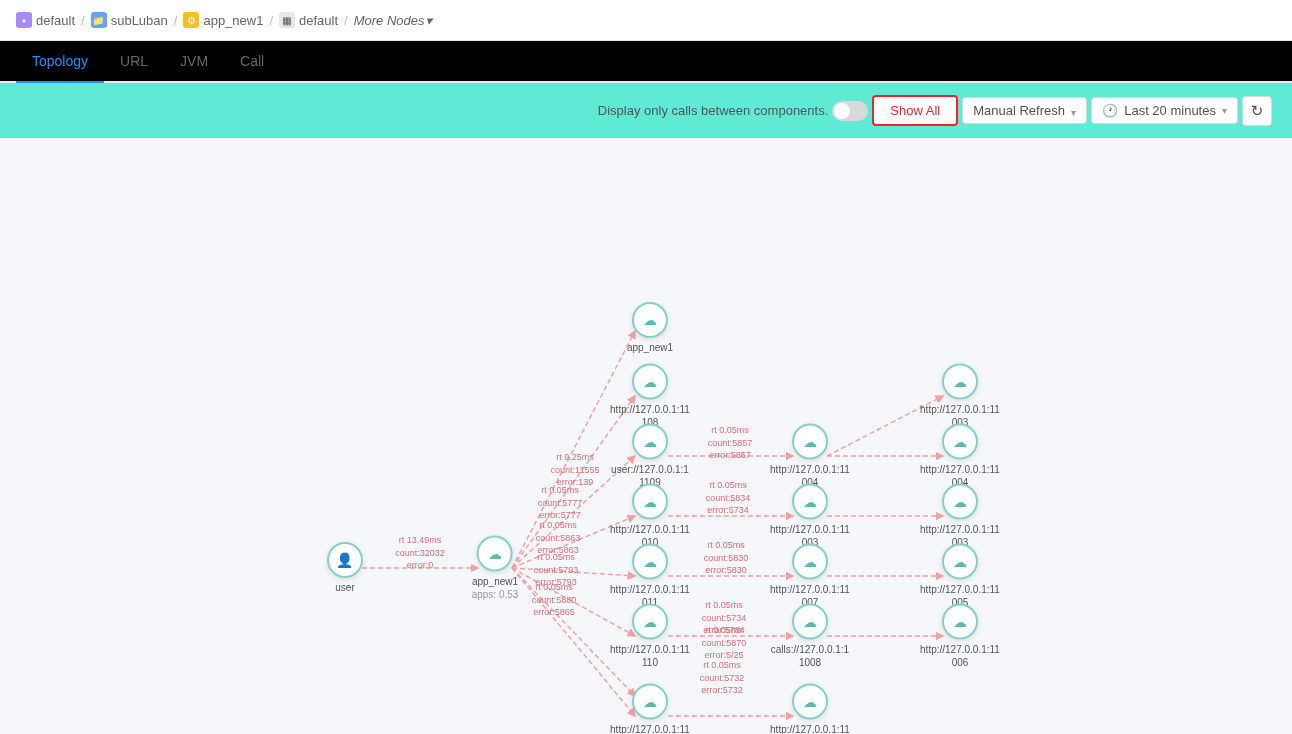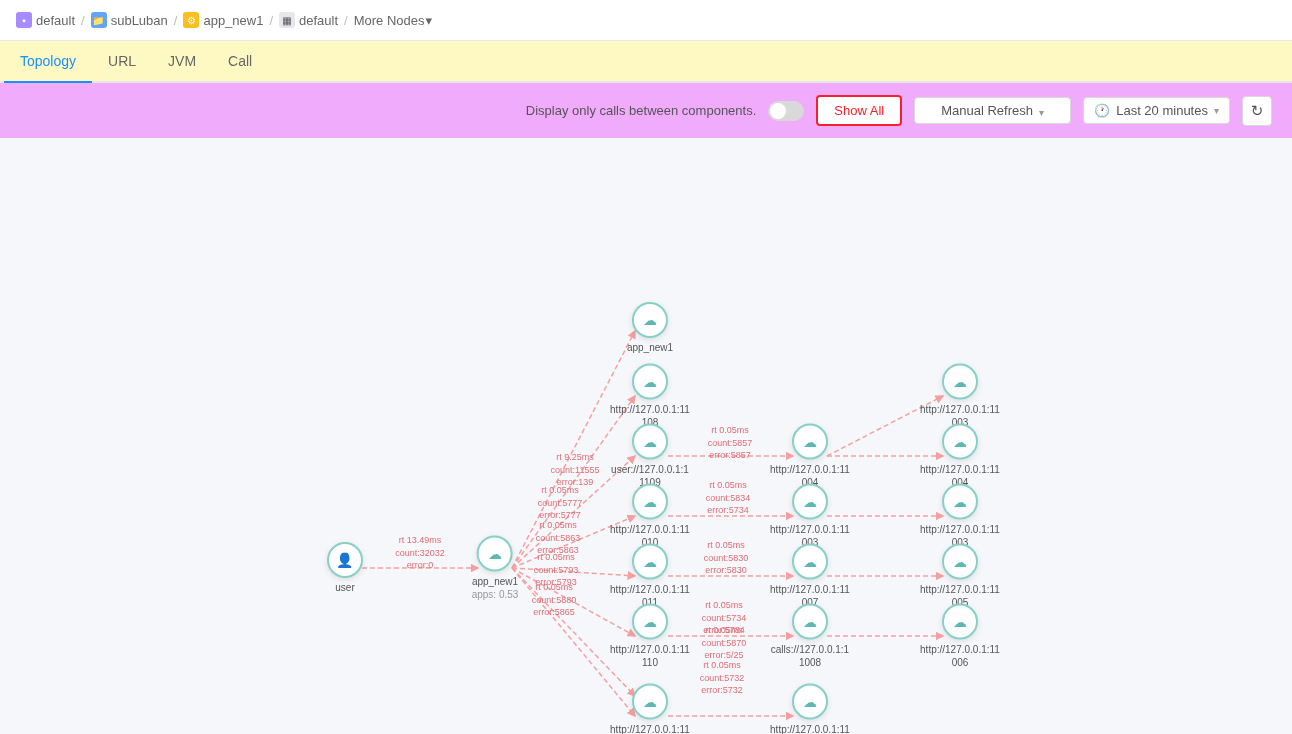--- a/index.html
+++ b/index.html
@@ -11,57 +11,57 @@
       background: #fff; border-bottom: 1px solid #e8e8e8;
       font-size: 13px; color: #666;
     }
     .breadcrumb-item { display: flex; align-items: center; gap: 4px; cursor: pointer; }
     .breadcrumb-sep { margin: 0 6px; color: #bbb; }
     .breadcrumb-icon { width: 16px; height: 16px; border-radius: 3px; display: inline-flex; align-items: center; justify-content: center; font-size: 10px; }
     .icon-default { background: #a78bfa; color: #fff; }
     .icon-folder { background: #60a5fa; color: #fff; }
     .icon-app { background: #fbbf24; color: #fff; }
     .icon-node { background: #e5e7eb; color: #555; }
-    .breadcrumb-dropdown { display: flex; align-items: center; gap: 1px; cursor: pointer; }
+    .breadcrumb-dropdown { display: flex; align-items: center; gap: 1px; cursor: pointer; font-style: italic; }
 
     
     .nav-tabs {
-      display: flex; align-items: center; padding: 0 4px;
-      background: #fef9c3; border-bottom: 2px solid #e8e8e8;
+      display: flex; align-items: center; padding: 0 16px;
+      background: #000000; border-bottom: 2px solid #e8e8e8;
     }
     .nav-tab {
       padding: 12px 16px; cursor: pointer; font-size: 14px; color: #666;
       border-bottom: 2px solid transparent; margin-bottom: -2px;
       white-space: nowrap;
     }
     .nav-tab.active { color: #1890ff; border-bottom-color: #1890ff; font-weight: 500; }
 
     
     .toolbar {
       display: flex; align-items: center; justify-content: flex-end;
-      padding: 12px 20px; gap: 12px; background: #f0abfc;
+      padding: 12px 20px; gap: 4px; background: #5eead4;
     }
     .display-toggle-label { color: #555; font-size: 13px; }
     .toggle-switch {
       width: 36px; height: 20px; background: #d9d9d9; border-radius: 10px;
       position: relative; cursor: pointer;
     }
     .toggle-switch::after {
       content: ''; position: absolute; width: 16px; height: 16px;
       background: #fff; border-radius: 50%; top: 2px; left: 2px;
       transition: left 0.2s;
     }
     .show-all-btn {
       padding: 6px 16px; border: 2px solid #f5222d; color: #f5222d;
       background: #fff; border-radius: 4px; cursor: pointer; font-size: 13px;
       font-weight: 500;
     }
     .manual-refresh-select {
       display: flex; align-items: flex-end; gap: 6px; cursor: pointer;
-      padding: 5px 26px; border: 1px solid #d9d9d9; border-radius: 4px;
+      padding: 5px 10px; border: 1px solid #d9d9d9; border-radius: 4px;
       background: #fff; font-size: 13px; color: #555;
     }
     .time-select {
       display: flex; align-items: center; gap: 6px; cursor: pointer;
       padding: 5px 10px; border: 1px solid #d9d9d9; border-radius: 4px;
       background: #fff; font-size: 13px; color: #555;
     }
     .refresh-icon-btn {
       width: 30px; height: 30px; display: flex; align-items: center; justify-content: center;
       border: 1px solid #d9d9d9; border-radius: 4px; cursor: pointer; background: #fff;

